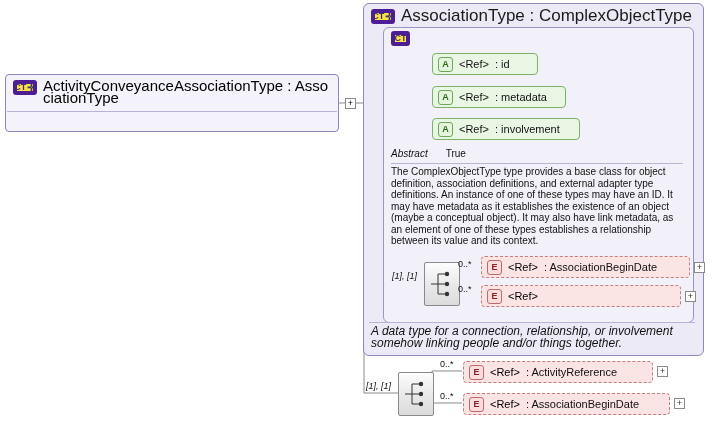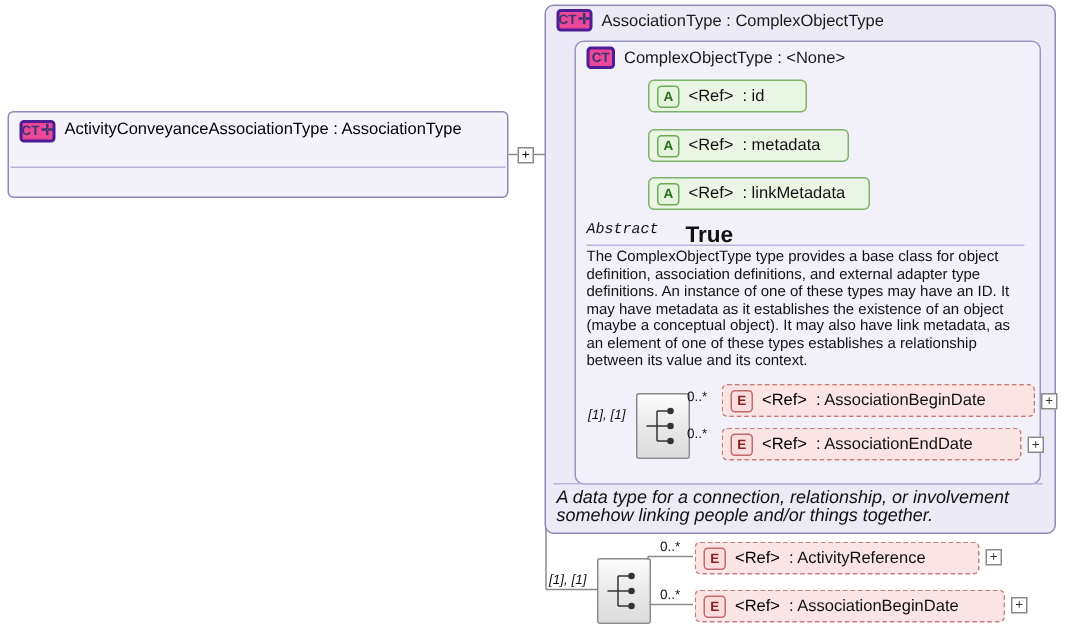--- a/index.html
+++ b/index.html
@@ -68,56 +68,56 @@
     align-items: center;
     justify-content: center;
     box-sizing: border-box;
     font-size: 9px;
     font-weight: bold;
     border-radius: 3px;
     width: 24px; height: 15px;
     line-height: 13px;
   }
   .badge-ct {
-    background: #ec4899;
-    border: 2px solid #4c1d95;
+    background: #fde047;
+    border: 4px solid #4c1d95;
     color: #3b3570;
   }
   .badge-ct .plus { font-size: 10px; margin-left: 1px; font-weight: bold; }
   .badge-a {
     background: #e4f4dd;
     border: 1px solid #6aaa55;
     color: #2d6b1c;
     width: 15px;
   }
   .badge-e {
     background: #fadede;
     border: 1px solid #c06a6a;
     color: #8d2020;
     width: 15px;
   }
-  .title-text { font-size: 11px; color: #1a1a1a; }
+  .title-text { font-size: 17px; color: #1a1a1a; }
 
   
   .root-box {
     left: 5px; top: 74px;
     width: 334px; height: 58px;
     background: #f4f3fb;
     border: 1px solid #8e87b8;
   }
   .root-head {
     position: absolute;
     left: 7px; top: 5px;
     right: 6px;
     display: flex;
     align-items: flex-start;
     gap: 6px;
   }
   .root-name {
-    font-size: 11px;
+    font-size: 15px;
     line-height: 12px;
     word-break: break-all;
   }
   .root-divider {
     position: absolute;
     left: 1px; right: 1px; top: 36px;
     height: 1px;
     background: #b9b4d6;
   }
   .root-doc {
@@ -188,22 +188,22 @@
     width: 295px; height: 102px;
     background: #f2f1f9;
   }
   .abstract-row {
     position: absolute;
     left: 0; top: 0;
     display: flex;
     gap: 18px;
     font-size: 10px;
   }
-  .abstract-label { font-style: italic; color: #111; font-family: Liberation Mono, monospace; }
-  .abstract-value { font-weight: bold; font-size: 15px; color: #111; }
+  .abstract-label { font-style: italic; color: #111; }
+  .abstract-value { font-weight: normal; font-size: 10px; color: #111; }
   .abstract-rule {
     position: absolute;
     left: 0; top: 15px;
     width: 292px; height: 1px;
     background: #b9b4d6;
   }
   .abstract-doc {
     position: absolute;
     left: 0; top: 18px;
     width: 292px;
@@ -302,21 +302,20 @@
 
   <div class="container-title assoc-title">
     <span class="badge badge-ct">CT<span class="plus">✛</span></span>
     <span class="title-text">AssociationType : ComplexObjectType</span>
   </div>
 
   <div class="box cot-container"></div>
 
   <div class="container-title cot-title">
     <span class="badge badge-ct" style="width:19px;">CT</span>
-    <span class="title-text">ComplexObjectType : &lt;None&gt;</span>
   </div>
 
   <div class="box root-box">
     <div class="root-head">
       <span class="badge badge-ct">CT<span class="plus">✛</span></span>
       <span class="root-name">
         <span>ActivityConveyanceAssociationType</span><span> : </span><span>AssociationType</span>
       </span>
     </div>
     <div class="root-divider"></div>
@@ -335,21 +334,21 @@
   <div class="attr" style="left:432px; top:86px; width:134px;">
     <span class="badge badge-a">A</span>
     <span class="ref">&lt;Ref&gt;</span>
     <span class="nm">: metadata</span>
   </div>
 
   <div class="attr-shadow" style="left:436px; top:122px; width:148px; height:22px;"></div>
   <div class="attr" style="left:432px; top:118px; width:148px;">
     <span class="badge badge-a">A</span>
     <span class="ref">&lt;Ref&gt;</span>
-    <span class="nm">: linkMetadata</span>
+    <span class="nm">: involvement</span>
   </div>
 
   <div class="abstract-panel">
     <div class="abstract-row">
       <span class="abstract-label">Abstract</span>
       <span class="abstract-value">True</span>
     </div>
     <div class="abstract-rule"></div>
     <div class="abstract-doc">The ComplexObjectType type provides a base class for object definition, association definitions, and external adapter type definitions. An instance of one of these types may have an ID. It may have metadata as it establishes the existence of an object (maybe a conceptual object). It may also have link metadata, as an element of one of these types establishes a relationship between its value and its context.</div>
   </div>
@@ -373,21 +372,20 @@
     <span class="badge badge-e">E</span>
     <span class="ref">&lt;Ref&gt;</span>
     <span class="nm">: AssociationBeginDate</span>
   </div>
   <div class="plusbox" style="left:694px; top:262px;">+</div>
 
   <div class="card" style="left:458px; top:284px;">0..*</div>
   <div class="elem" style="left:481px; top:285px; width:200px;">
     <span class="badge badge-e">E</span>
     <span class="ref">&lt;Ref&gt;</span>
-    <span class="nm">: AssociationEndDate</span>
   </div>
   <div class="plusbox" style="left:685px; top:291px;">+</div>
 
   <div class="assoc-doc-rule"></div>
   <div class="assoc-doc">A data type for a connection, relationship, or involvement somehow linking people and/or things together.</div>
 
   <div class="seqbox" style="left:398px; top:372px;">
     <svg width="34" height="42" viewBox="0 0 34 42">
       <line x1="6" y1="21" x2="13" y2="21" stroke="#333" stroke-width="1"></line>
       <line x1="13" y1="11" x2="13" y2="31" stroke="#333" stroke-width="1"></line>

